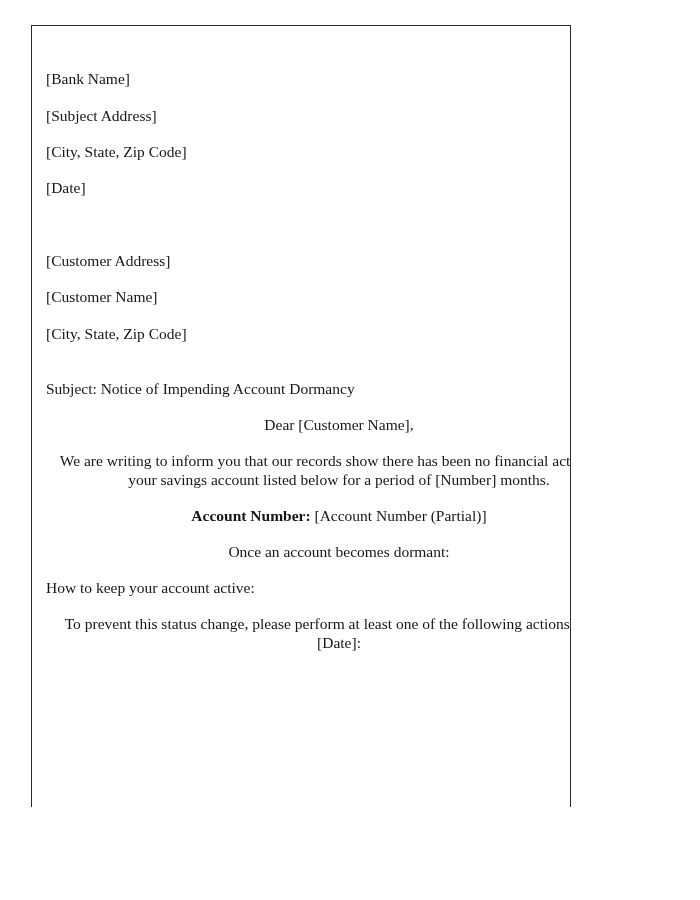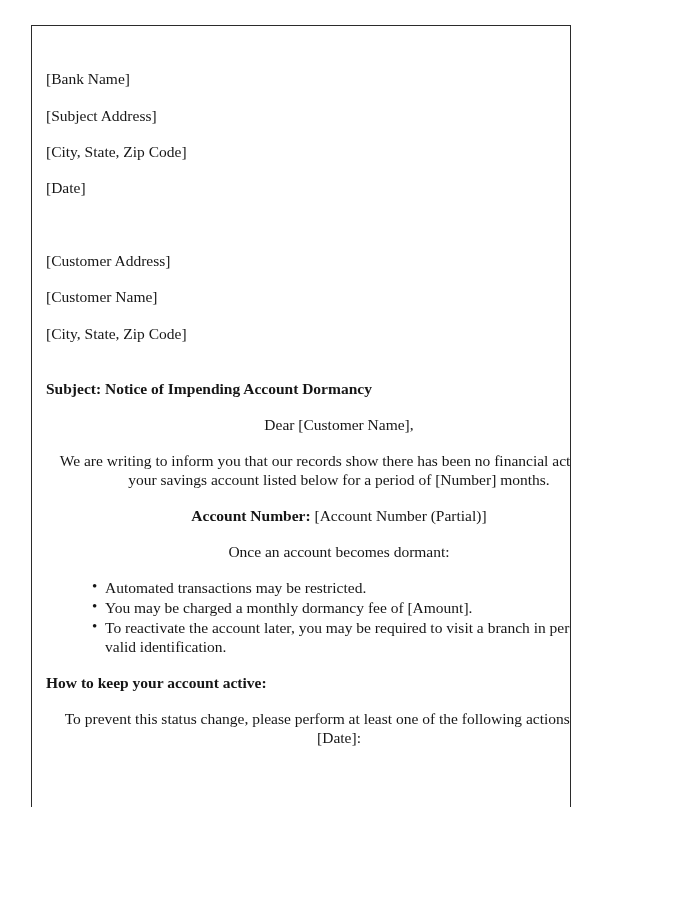--- a/index.html
+++ b/index.html
@@ -55,21 +55,21 @@
   p.para {
     font-size: 15.5px;
     line-height: 19px;
     margin: 0 0 17px 0;
     text-align: center;
   }
 
   p.heading {
     font-size: 15.5px;
     line-height: 19px;
-    font-weight: bold;
+    font-weight: normal;
     margin: 0 0 17px 0;
   }
 
   .lbl {
     font-weight: bold;
   }
 
   ul.bullets {
     margin: 0 0 17px 0;
     padding: 0 0 0 46px;
@@ -115,24 +115,19 @@
 
     <p class="para">Dear [Customer Name],</p>
 
     <p class="para">We are writing to inform you that our records show there has been no financial activity on your savings account listed below for a period of [Number] months.</p>
 
     <p class="para"><span class="lbl">Account Number:</span> <span>[Account Number (Partial)]</span></p>
 
 
     <p class="para">Once an account becomes dormant:</p>
 
-    <ul class="bullets">
-      <li>Automated transactions may be restricted.</li>
-      <li>You may be charged a monthly dormancy fee of [Amount].</li>
-      <li>To reactivate the account later, you may be required to visit a branch in person with valid identification.</li>
-    </ul>
 
     <p class="heading">How to keep your account active:</p>
 
     <p class="para">To prevent this status change, please perform at least one of the following actions before [Date]:</p>
 
   </div>
 </div>
 
 </body></html>

